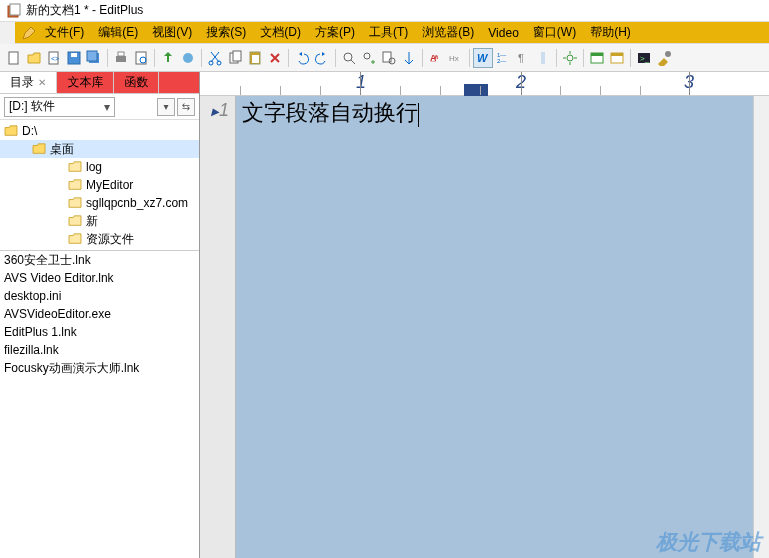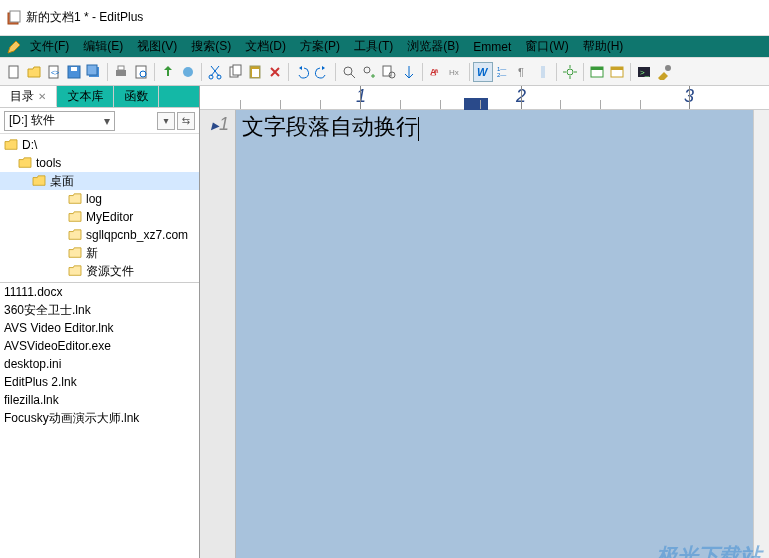--- a/index.html
+++ b/index.html
@@ -1,34 +1,34 @@
 <!DOCTYPE html>
 <html><head>
 <meta charset="utf-8">
 <style>
 * { margin: 0; padding: 0; box-sizing: border-box; font-family: "Microsoft YaHei", "SimSun", sans-serif; }
 body { width: 769px; height: 558px; background: #f0f0f0; overflow: hidden; font-size: 12px; }
 
-.titlebar { height: 36px; background: #fff; display: flex; align-items: center; padding: 0 6px; border-bottom: 1px solid #ddd; }
+.titlebar { height: 22px; background: #fff; display: flex; align-items: center; padding: 0 6px; border-bottom: 1px solid #ddd; }
 .titlebar .icon { width: 16px; height: 16px; margin-right: 4px; }
 .titlebar .title { font-size: 12px; color: #000; }
 
-.menubar { height: 22px; background: #0f766e; display: flex; align-items: center; padding: 0 6px; gap: 2px; border-bottom: 1px solid #ddd; }
+.menubar { height: 22px; background: #eab308; display: flex; align-items: center; padding: 0 6px; gap: 2px; border-bottom: 1px solid #ddd; margin-left: 15px; }
 .menubar .pencil { width: 16px; height: 16px; }
 .menubar .menu-item { padding: 2px 6px; font-size: 12px; cursor: pointer; }
 
 .toolbar { height: 28px; background: #f5f5f5; display: flex; align-items: center; padding: 0 4px; border-bottom: 1px solid #ccc; gap: 0; }
 .toolbar .tbtn { width: 20px; height: 20px; display: flex; align-items: center; justify-content: center; cursor: pointer; border: 1px solid transparent; }
 .toolbar .sep { width: 1px; height: 18px; background: #ccc; margin: 0 3px; }
 .toolbar .tbtn svg { width: 16px; height: 16px; }
 
 .main { display: flex; height: 508px; }
 
 .sidebar { width: 200px; background: #fff; border-right: 1px solid #999; display: flex; flex-direction: column; }
-.tabs { display: flex; height: 22px; background: #14b8a6; border-bottom: 1px solid #ccc; }
+.tabs { display: flex; height: 22px; background: #ef4444; border-bottom: 1px solid #ccc; }
 .tab { padding: 2px 10px; font-size: 12px; border-right: 1px solid #ccc; cursor: pointer; display: flex; align-items: center; }
 .tab.active { background: #fff; border-bottom: 1px solid #fff; font-weight: normal; }
 .tab .x { margin-left: 4px; color: #888; font-size: 10px; }
 
 .drive-row { height: 26px; display: flex; align-items: center; padding: 0 4px; border-bottom: 1px solid #ddd; gap: 40px; }
 .drive-sel { flex: 1; border: 1px solid #aaa; height: 20px; font-size: 12px; padding: 0 4px; display:flex; align-items:center; justify-content:space-between; background:#fff;}
 .drive-sel::after{content:"▾"; color:#555;}
 .drive-btns { display: flex; gap: 2px; margin-left: 2px; }
 .drive-btns .sq { width: 18px; height: 18px; border: 1px solid #aaa; background: #f8f8f8; display:flex; align-items:center; justify-content:center; font-size:10px; color:#555; cursor:pointer;}
 
@@ -84,21 +84,21 @@
       </svg>
   </span>
   <span class="menu-item">文件(F)</span>
   <span class="menu-item">编辑(E)</span>
   <span class="menu-item">视图(V)</span>
   <span class="menu-item">搜索(S)</span>
   <span class="menu-item">文档(D)</span>
   <span class="menu-item">方案(P)</span>
   <span class="menu-item">工具(T)</span>
   <span class="menu-item">浏览器(B)</span>
-  <span class="menu-item">Emmet</span>
+  <span class="menu-item">Video</span>
   <span class="menu-item">窗口(W)</span>
   <span class="menu-item">帮助(H)</span>
 </div>
 
 <div class="toolbar">
   <span class="tbtn">
       <svg viewBox="0 0 16 16">
         <rect x="3" y="2" width="9" height="12" fill="#fff" stroke="#666"></rect>
       </svg>
     </span>
@@ -303,30 +303,24 @@
         <span class="sq">⇆</span>
       </div>
     </div>
     <div class="tree" id="tree">
         <div class="tree-item d0">
           <svg class="folder" viewBox="0 0 16 14">
             <path d="M1 3h5l1-2h8v11H1z" class="folder-svg-open"></path>
           </svg>
           <span>D:\</span>
         </div>
-        <div class="tree-item d1">
+        <div class="tree-item d2 selected">
           <svg class="folder" viewBox="0 0 16 14">
             <path d="M1 3h5l1-2h8v11H1z" class="folder-svg-open"></path>
           </svg>
-          <span>tools</span>
-        </div>
-        <div class="tree-item d2 selected">
-          <svg class="folder" viewBox="0 0 16 14">
-            <path d="M1 3h5l1-2h8v11H1z" class="folder-svg-open"></path>
-          </svg>
           <span>桌面</span>
         </div>
         <div class="tree-item d3">
           <svg class="folder" viewBox="0 0 16 14">
             <path d="M1 3h5l1-2h8v11H1z" class="folder-svg-closed"></path>
           </svg>
           <span>log</span>
         </div>
         <div class="tree-item d3">
           <svg class="folder" viewBox="0 0 16 14">
@@ -347,26 +341,25 @@
           <span>新</span>
         </div>
         <div class="tree-item d3">
           <svg class="folder" viewBox="0 0 16 14">
             <path d="M1 3h5l1-2h8v11H1z" class="folder-svg-closed"></path>
           </svg>
           <span>资源文件</span>
         </div>
       </div>
     <div class="filelist" id="filelist">
-        <div class="file-item">11111.docx</div>
         <div class="file-item">360安全卫士.lnk</div>
         <div class="file-item">AVS Video Editor.lnk</div>
+        <div class="file-item">desktop.ini</div>
         <div class="file-item">AVSVideoEditor.exe</div>
-        <div class="file-item">desktop.ini</div>
-        <div class="file-item">EditPlus 2.lnk</div>
+        <div class="file-item">EditPlus 1.lnk</div>
         <div class="file-item">filezilla.lnk</div>
         <div class="file-item">Focusky动画演示大师.lnk</div>
       </div>
 
   </div>
 
   <div class="editor-area">
     <div class="ruler">
       <span class="num" style="left:156px">1</span>
       <span class="num" style="left:316px">2</span>

